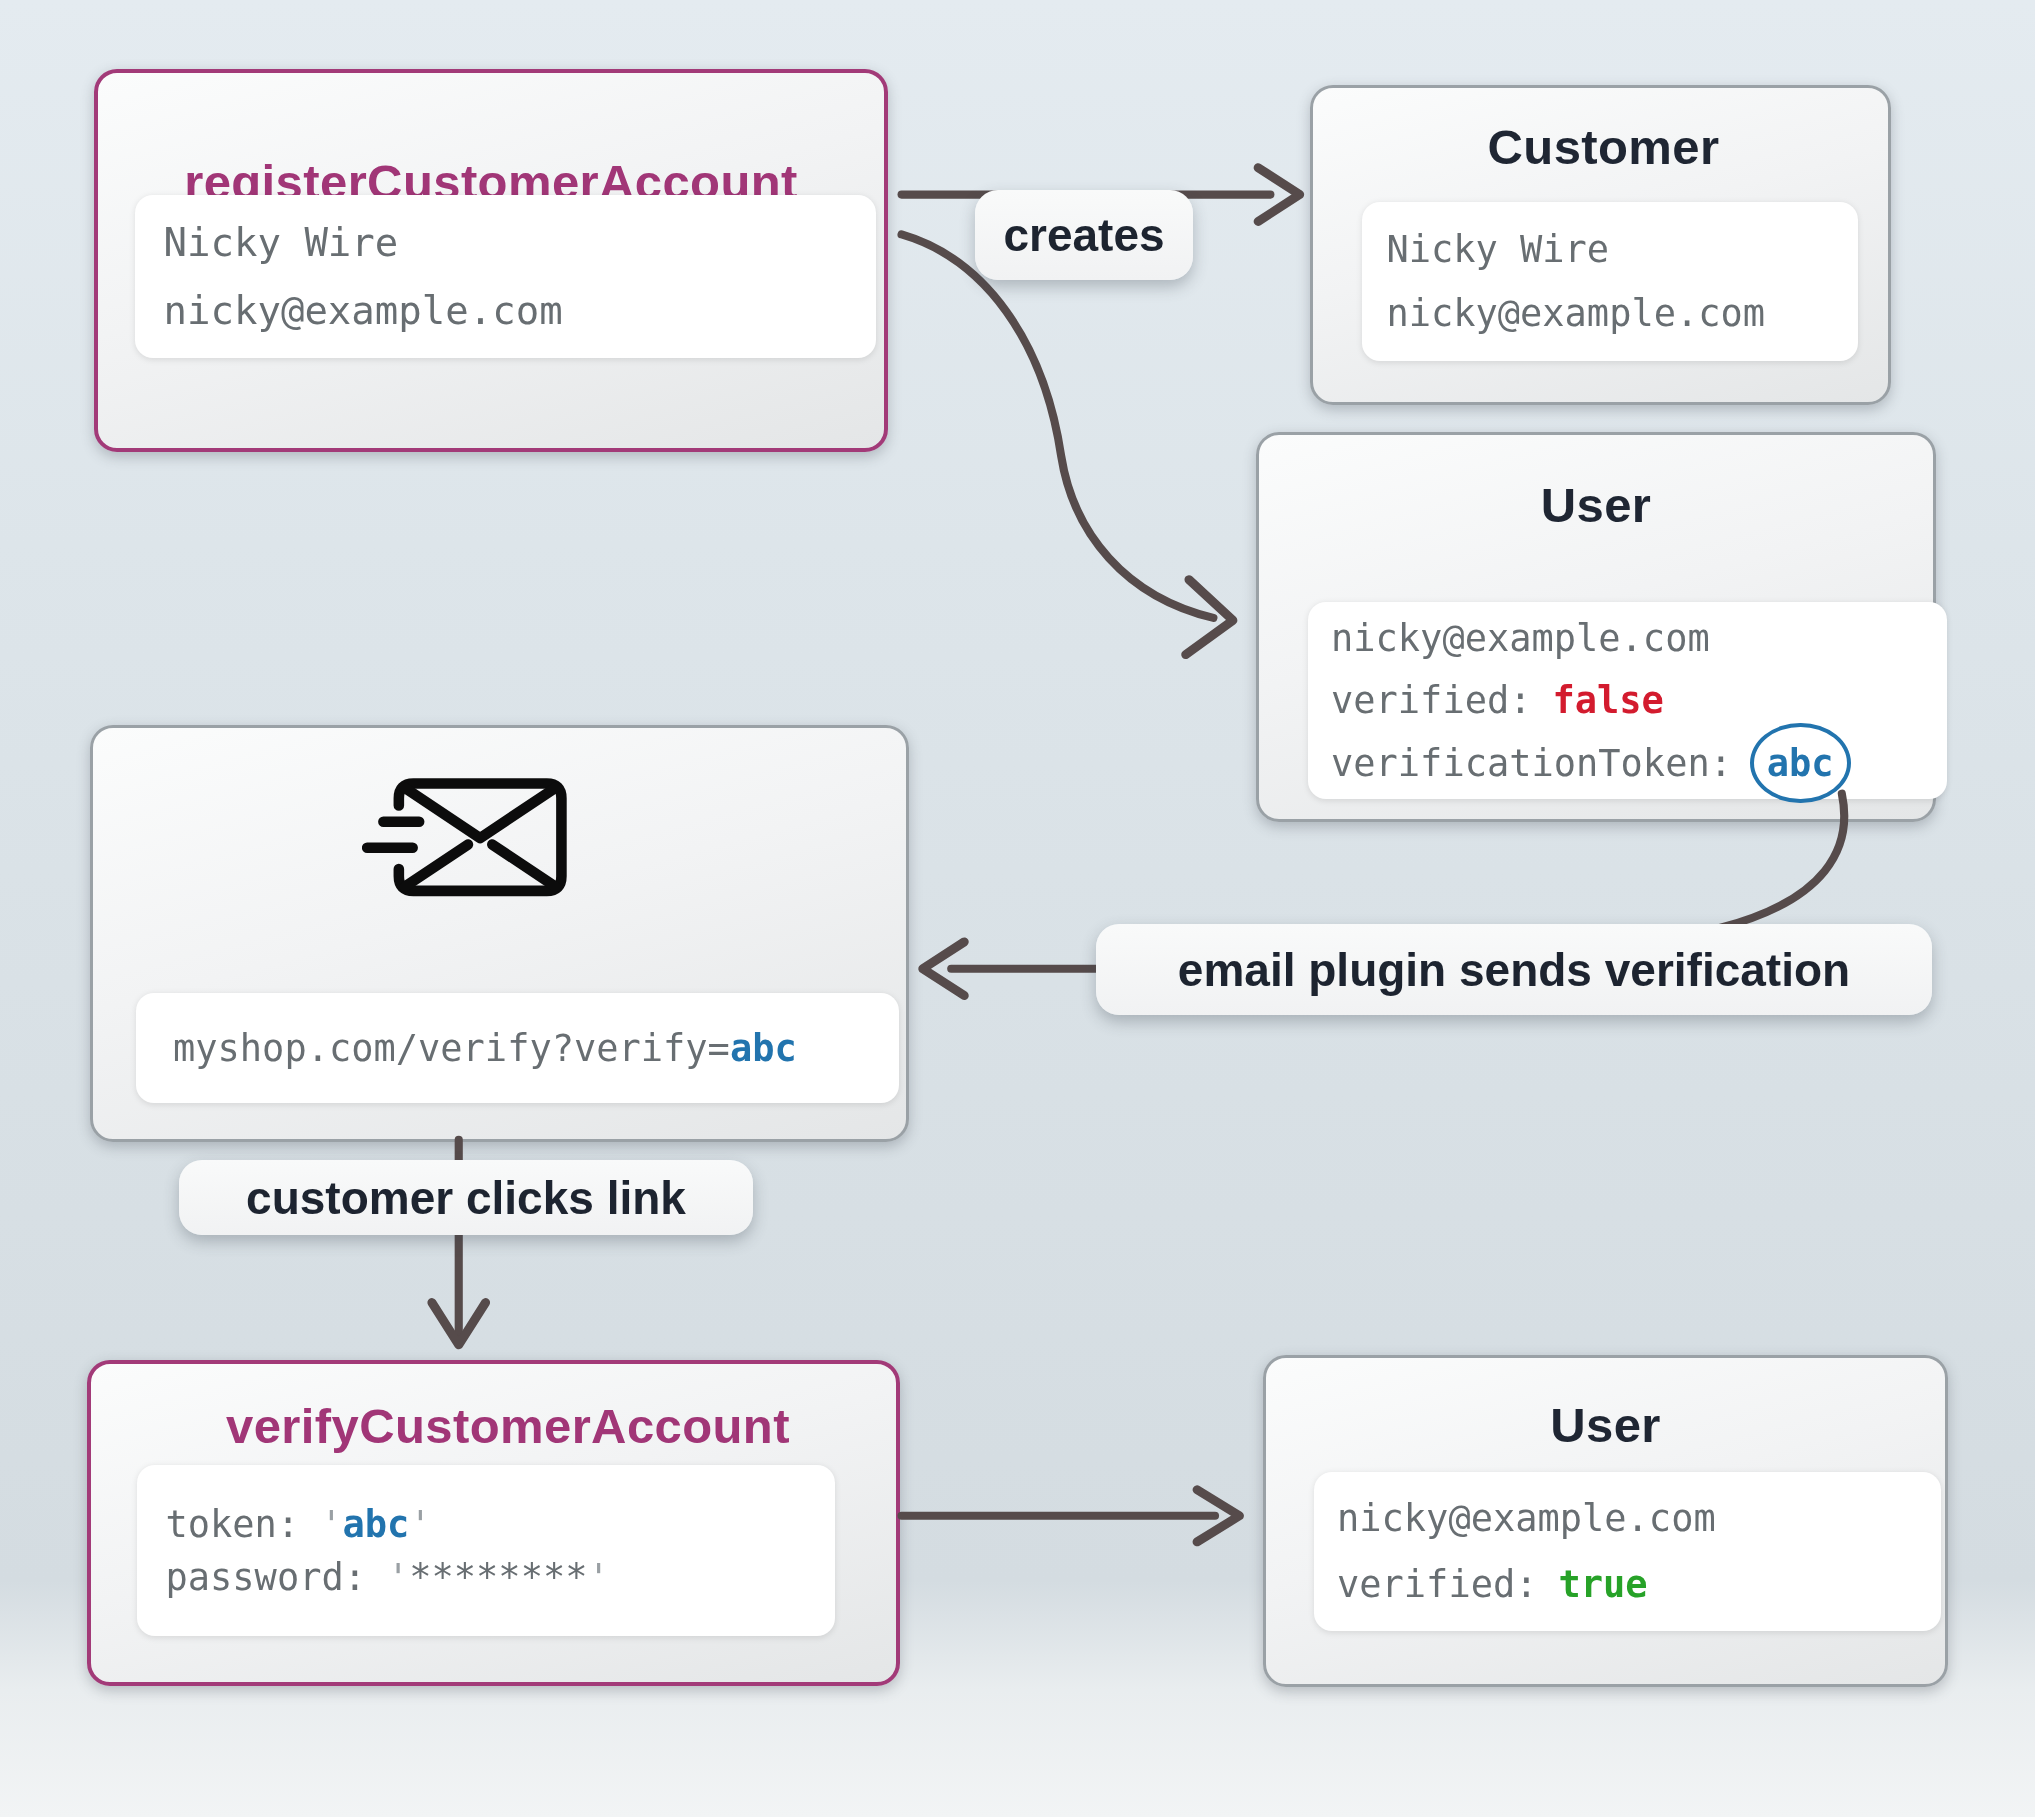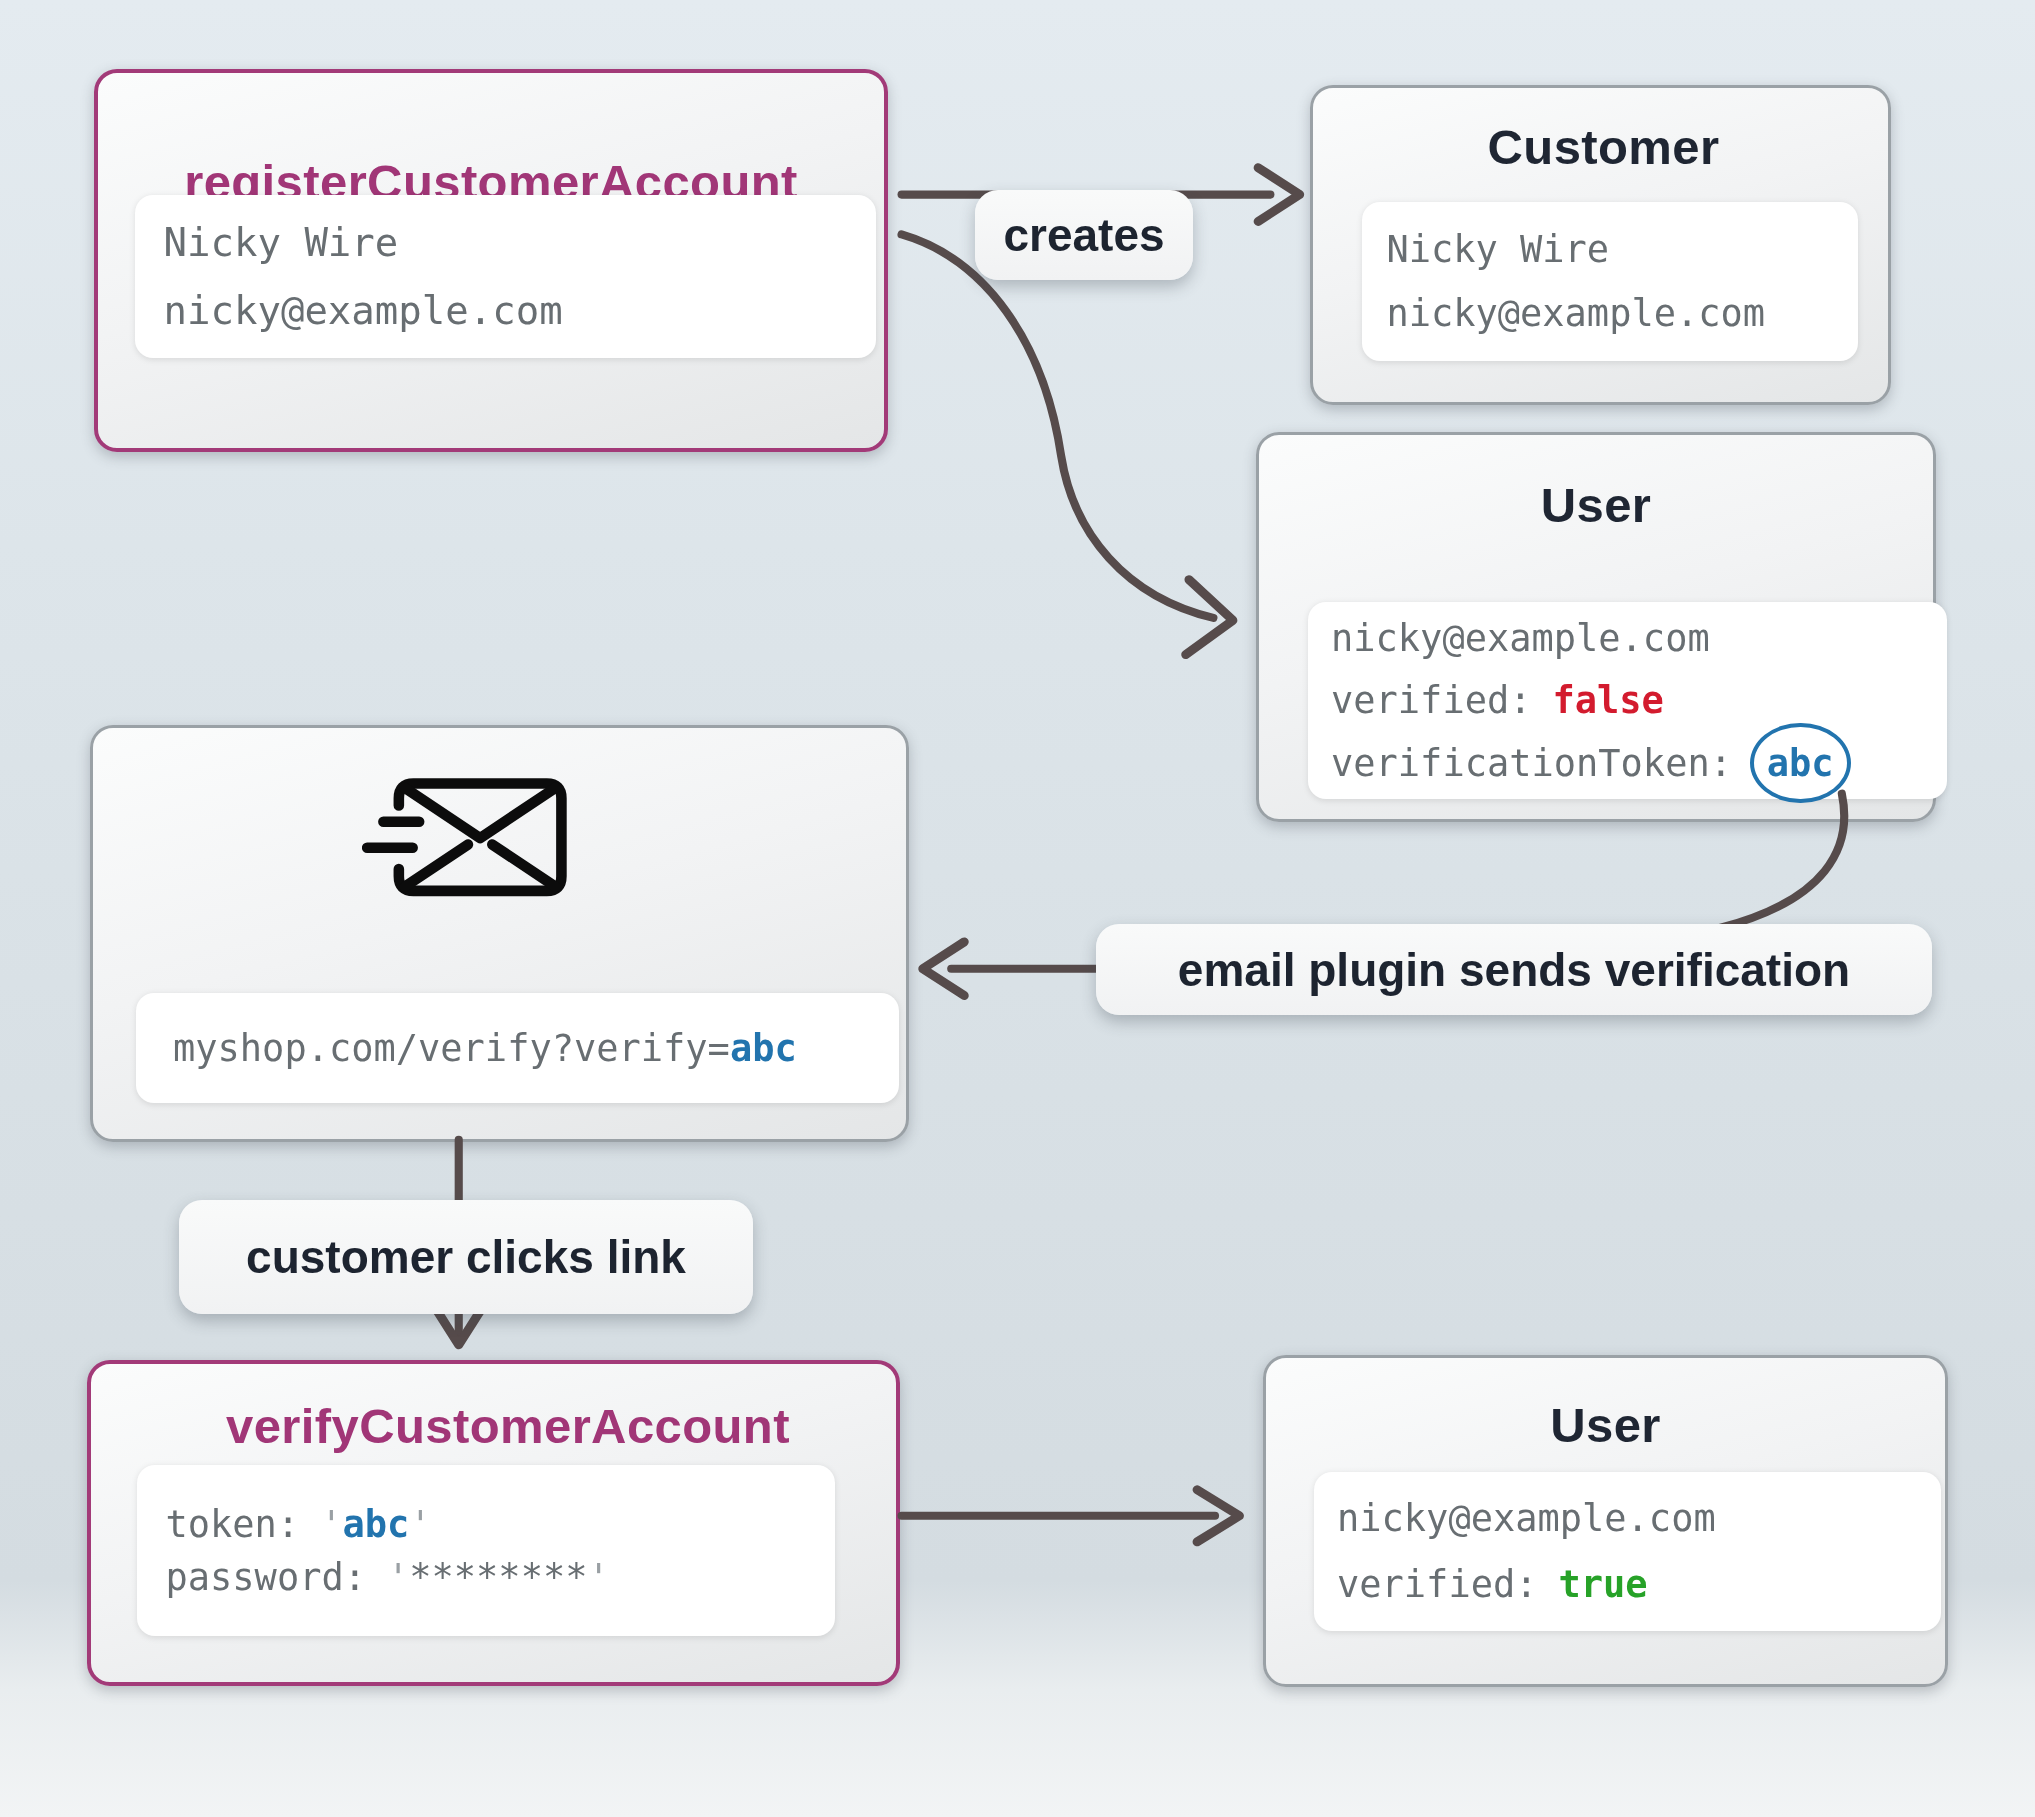--- a/index.html
+++ b/index.html
@@ -75,21 +75,21 @@
   .n-verify .node-title{top:34px;padding-left:29px;}
   .n-verify .inner{left:46px;top:101px;width:669px;height:171px;font-size:37px;gap:10px;padding-left:28.5px;}
 
   .n-user2{left:1263px;top:1355px;width:679px;height:326px;}
   .n-user2 .node-title{top:39px;}
   .n-user2 .inner{left:48px;top:114px;width:604px;height:159px;font-size:37px;gap:23px;padding-left:23px;}
 
   
   .p-creates{left:975px;top:190px;width:218px;height:90px;}
   .p-plugin{left:1096px;top:924px;width:836px;height:91px;}
-  .p-clicks{left:179px;top:1160px;width:574px;height:114px;margin-top:40px;}
+  .p-clicks{left:179px;top:1160px;width:574px;height:75px;}
 
   .mail-icon{stroke:#0c0c0c;stroke-width:13;fill:none;stroke-linecap:round;stroke-linejoin:round;}
 </style>
 </head>
 <body>
 
 <div class="canvas">
 
   <svg class="arrows" width="2036" height="1817" viewBox="0 0 2500 2232">
 

